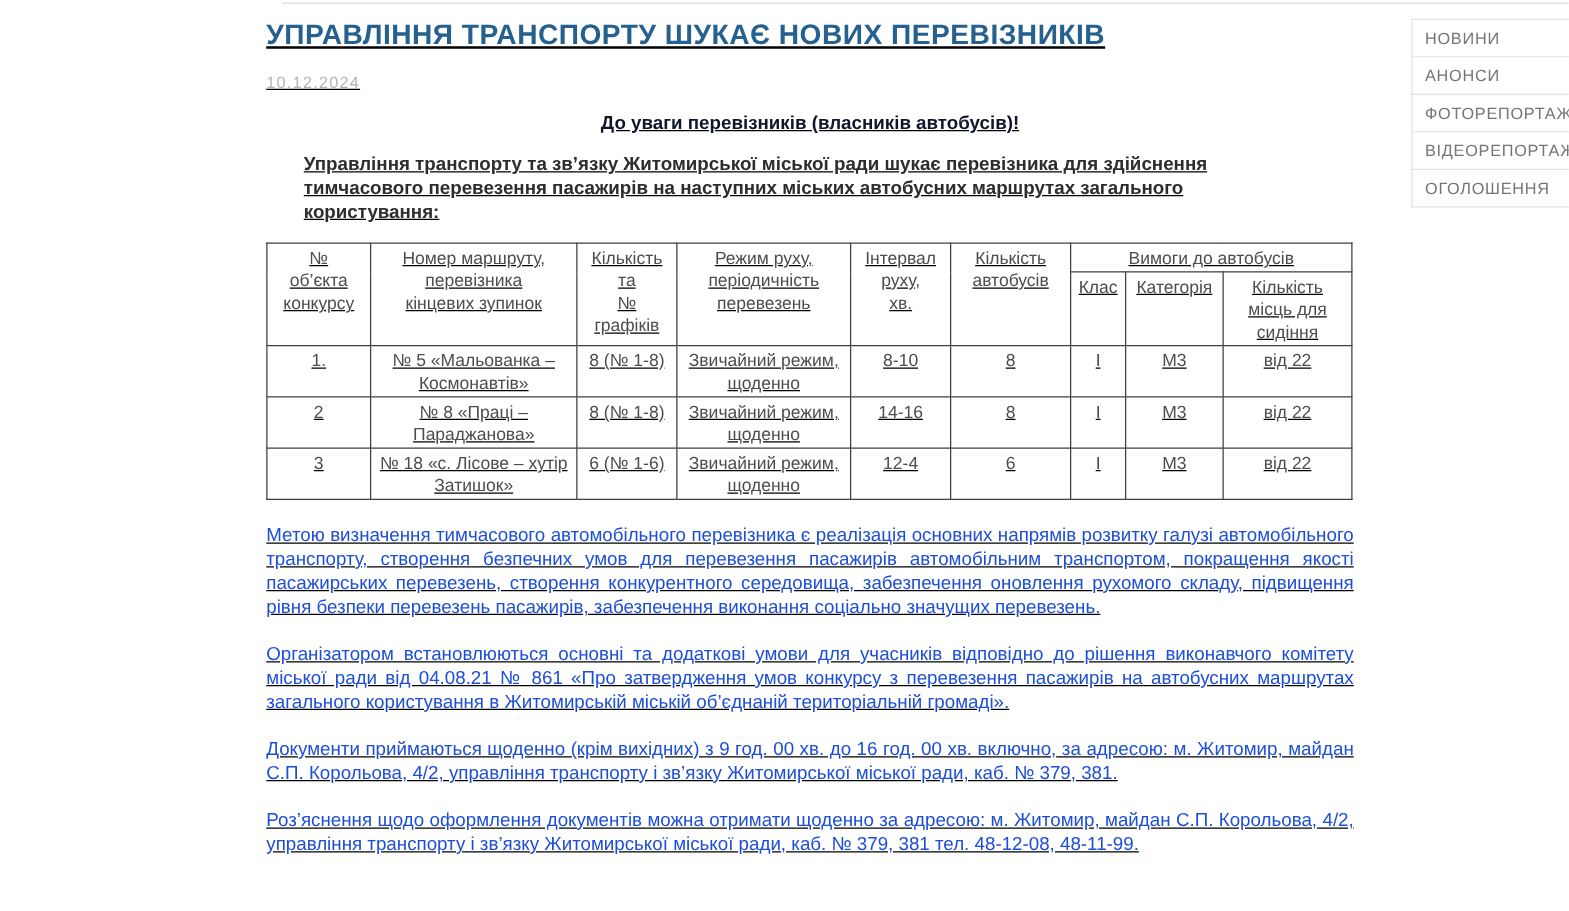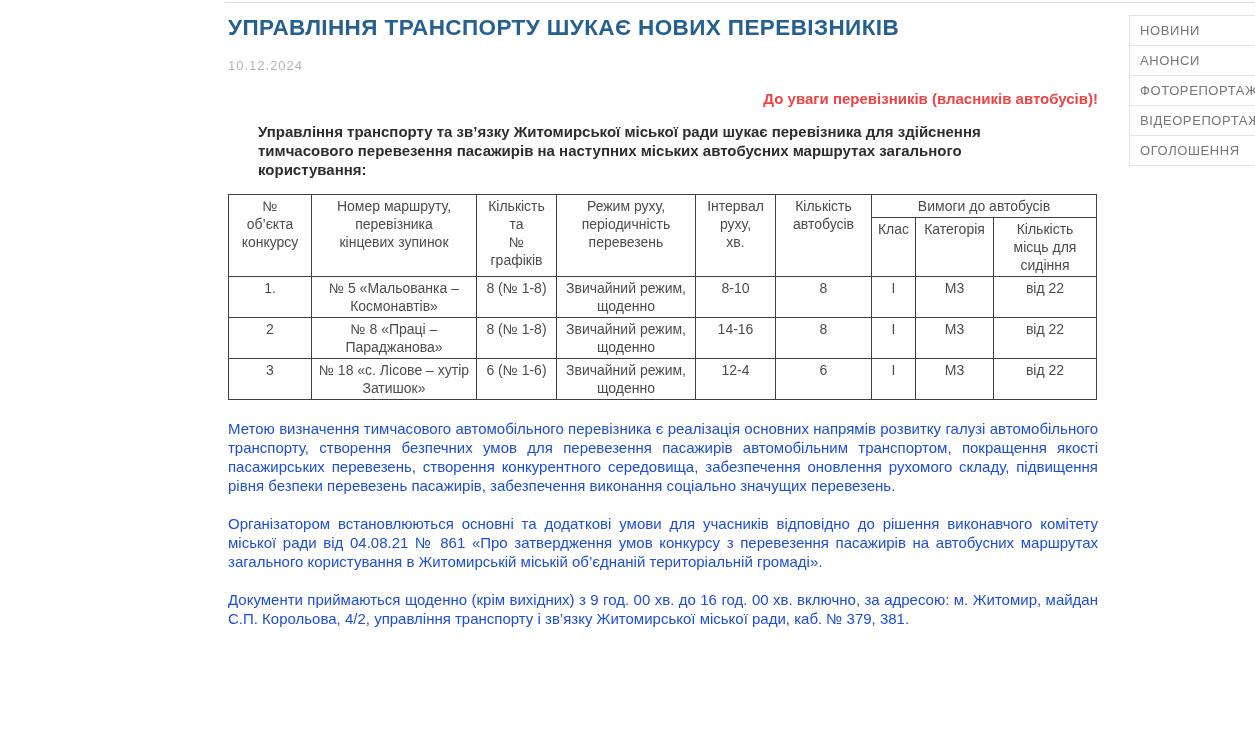--- a/index.html
+++ b/index.html
@@ -1,27 +1,27 @@
 <!DOCTYPE html>
 <html style="--title-blue: #25608f; --table-border: #3f3f3f; --sidebar-text: #757575; --date-gray: #b4b4b4;"><head>
 <meta charset="utf-8">
 <style>
   html,body{margin:0;padding:0;}
   body{
     width:1255px;height:729px;overflow:hidden;background:#ffffff;
     font-family:"Liberation Sans", sans-serif;position:relative;
   }
   .top-rule{position:absolute;top:2px;left:225px;right:0;border-top:1px solid #dcdcdc;}
-  .content{position:absolute;left:228px;top:0;width:870px;}
+  .content{position:absolute;left:213px;top:0;width:870px;text-decoration:underline;}
   h1.page-title{
     margin:15px 0 0 0;font-size:22.5px;font-weight:bold;letter-spacing:.4px;
     color:var(--title-blue,#25608f);
   }
   .date{margin-top:17px;font-size:13px;color:var(--date-gray,#b4b4b4);letter-spacing:1px;}
-  .notice-heading{margin:17px 0 0;text-align:right;font-weight:bold;font-size:15px;color:#ef4444;}
+  .notice-heading{margin:17px 0 0;text-align:center;font-weight:bold;font-size:15px;color:#0f172a;}
   .notice-text{margin:15px 30px 0;font-weight:bold;font-size:15px;line-height:19px;color:#2d2d2d;}
   table.routes{
     margin-top:15px;border-collapse:collapse;table-layout:fixed;width:868px;
     color:#4c4c4c;font-size:14px;
   }
   table.routes th, table.routes td{
     border:1px solid var(--table-border,#3f3f3f);
     text-align:center;vertical-align:top;padding:2px 4px;
     white-space:pre-line;line-height:18px;font-weight:normal;overflow:hidden;
   }
@@ -129,20 +129,21 @@
         <td>І</td>
         <td>М3</td>
         <td>від 22</td>
       </tr>
     </tbody>
   </table>
 
   <p class="body-p">Метою визначення тимчасового автомобільного перевізника є реалізація основних напрямів розвитку галузі автомобільного транспорту, створення безпечних умов для перевезення пасажирів автомобільним транспортом, покращення якості пасажирських перевезень, створення конкурентного середовища, забезпечення оновлення рухомого складу, підвищення рівня безпеки перевезень пасажирів, забезпечення виконання соціально значущих перевезень.</p>
   <p class="body-p">Організатором встановлюються основні та додаткові умови для учасників відповідно до рішення виконавчого комітету міської ради від 04.08.21 № 861 «Про затвердження умов конкурсу з перевезення пасажирів на автобусних маршрутах загального користування в Житомирській міській об’єднаній територіальній громаді».</p>
   <p class="body-p">Документи приймаються щоденно (крім вихідних) з 9 год. 00 хв. до 16 год. 00 хв. включно, за адресою: м. Житомир, майдан С.П. Корольова, 4/2, управління транспорту і зв’язку Житомирської міської ради, каб. № 379, 381.</p>
+  <p class="body-p">Роз’яснення щодо оформлення документів можна отримати щоденно за адресою: м. Житомир, майдан С.П. Корольова, 4/2, управління транспорту і зв’язку Житомирської міської ради, каб. № 379, 381 тел. 48-12-08, 48-11-99.</p>
 </main>
 
 <aside class="sidebar">
   <div class="side-item">НОВИНИ</div>
   <div class="side-item">АНОНСИ</div>
   <div class="side-item">ФОТОРЕПОРТАЖІ</div>
   <div class="side-item">ВІДЕОРЕПОРТАЖІ</div>
   <div class="side-item">ОГОЛОШЕННЯ</div>
 </aside>
 

